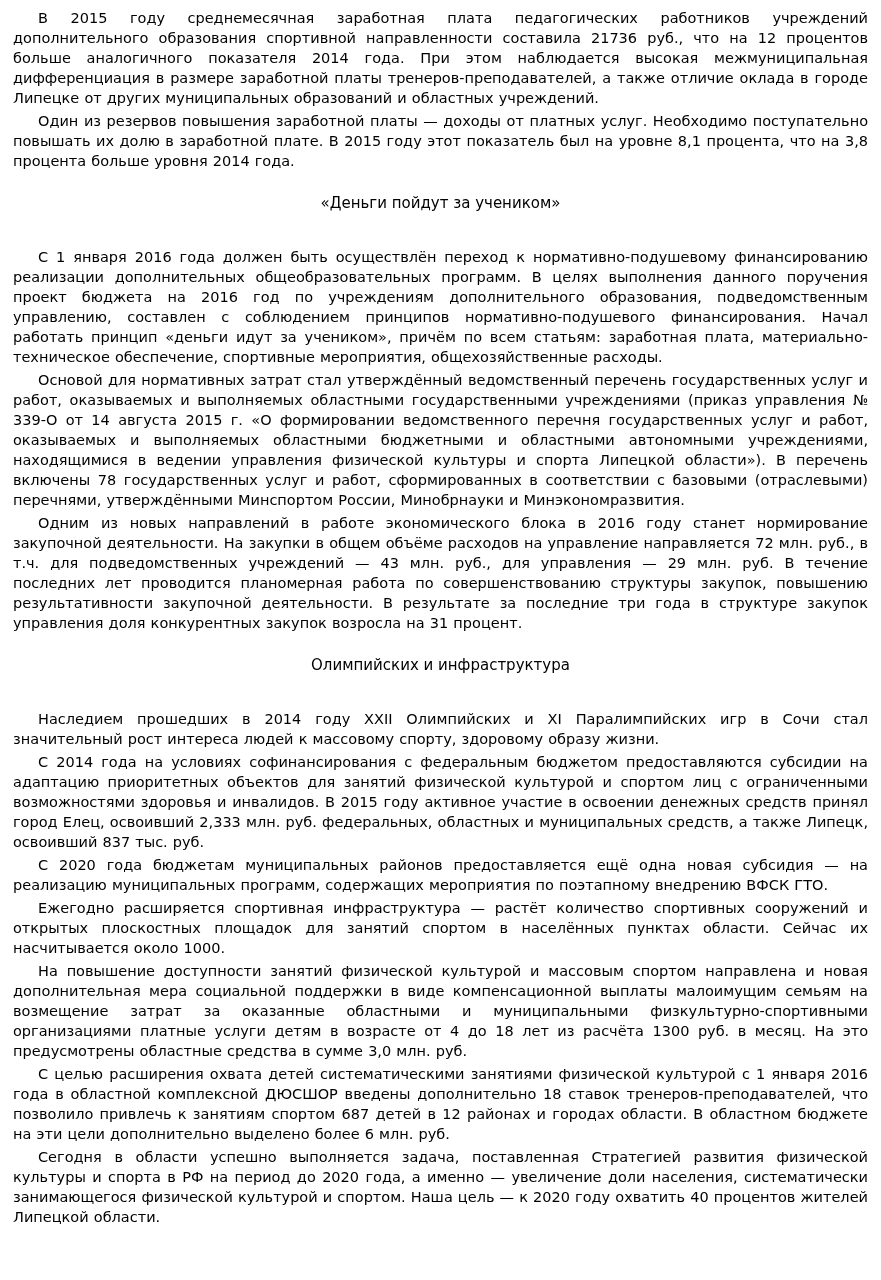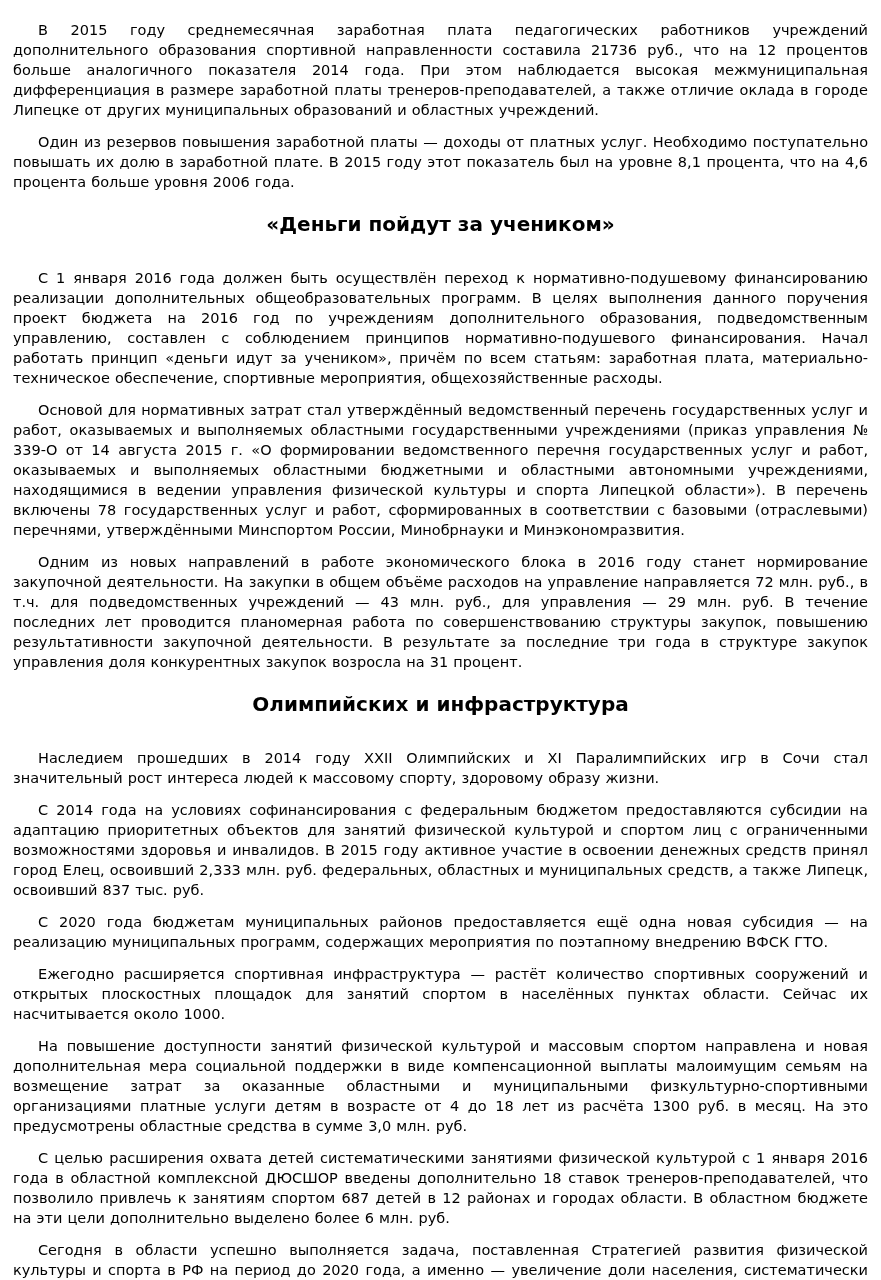--- a/index.html
+++ b/index.html
@@ -12,42 +12,42 @@
     min-height: 1280px;
     box-sizing: border-box;
     background: #ffffff;
     color: #000000;
     padding: 8px 13px 10px 13px;
     font-family: "DejaVu Sans", "Liberation Sans", sans-serif;
     font-size: 14.5px;
     line-height: 20px;
   }
   .para {
-    margin: 12px 0 3px 0;
+    margin: 0 0 3px 0;
     text-indent: 25px;
     text-align: justify;
     word-spacing: 0.5px;
   }
   .section-heading {
     margin: 22px 0 34px 0;
     text-align: center;
     text-indent: 0;
-    font-weight: bold;
-    font-size: 20px;
+    font-weight: normal;
+    font-size: 15px;
     line-height: 20px;
   }
 </style>
 </head>
 <body>
 
 <div class="page">
 
   <p class="para">В 2015 году среднемесячная заработная плата педагогических работников учреждений дополнительного образования спортивной направленности составила 21736 руб., что на 12 процентов больше аналогичного показателя 2014 года. При этом наблюдается высокая межмуниципальная дифференциация в размере заработной платы тренеров-преподавателей, а также отличие оклада в городе Липецке от других муниципальных образований и областных учреждений.</p>
 
-  <p class="para">Один из резервов повышения заработной платы — доходы от платных услуг. Необходимо поступательно повышать их долю в заработной плате. В 2015 году этот показатель был на уровне 8,1 процента, что на 4,6 процента больше уровня 2006 года.</p>
+  <p class="para">Один из резервов повышения заработной платы — доходы от платных услуг. Необходимо поступательно повышать их долю в заработной плате. В 2015 году этот показатель был на уровне 8,1 процента, что на 3,8 процента больше уровня 2014 года.</p>
 
   <div class="section-heading">«Деньги пойдут за учеником»</div>
 
   <p class="para">С 1 января 2016 года должен быть осуществлён переход к нормативно-подушевому финансированию реализации дополнительных общеобразовательных программ. В целях выполнения данного поручения проект бюджета на 2016 год по учреждениям дополнительного образования, подведомственным управлению, составлен с соблюдением принципов нормативно-подушевого финансирования. Начал работать принцип «деньги идут за учеником», причём по всем статьям: заработная плата, материально-техническое обеспечение, спортивные мероприятия, общехозяйственные расходы.</p>
 
 
   <p class="para">Основой для нормативных затрат стал утверждённый ведомственный перечень государственных услуг и работ, оказываемых и выполняемых областными государственными учреждениями (приказ управления № 339-О от 14 августа 2015 г. «О формировании ведомственного перечня государственных услуг и работ, оказываемых и выполняемых областными бюджетными и областными автономными учреждениями, находящимися в ведении управления физической культуры и спорта Липецкой области»). В перечень включены 78 государственных услуг и работ, сформированных в соответствии с базовыми (отраслевыми) перечнями, утверждёнными Минспортом России, Минобрнауки и Минэкономразвития.</p>
 
   <p class="para">Одним из новых направлений в работе экономического блока в 2016 году станет нормирование закупочной деятельности. На закупки в общем объёме расходов на управление направляется 72 млн. руб., в т.ч. для подведомственных учреждений — 43 млн. руб., для управления — 29 млн. руб. В течение последних лет проводится планомерная работа по совершенствованию структуры закупок, повышению результативности закупочной деятельности. В результате за последние три года в структуре закупок управления доля конкурентных закупок возросла на 31 процент.</p>
 

